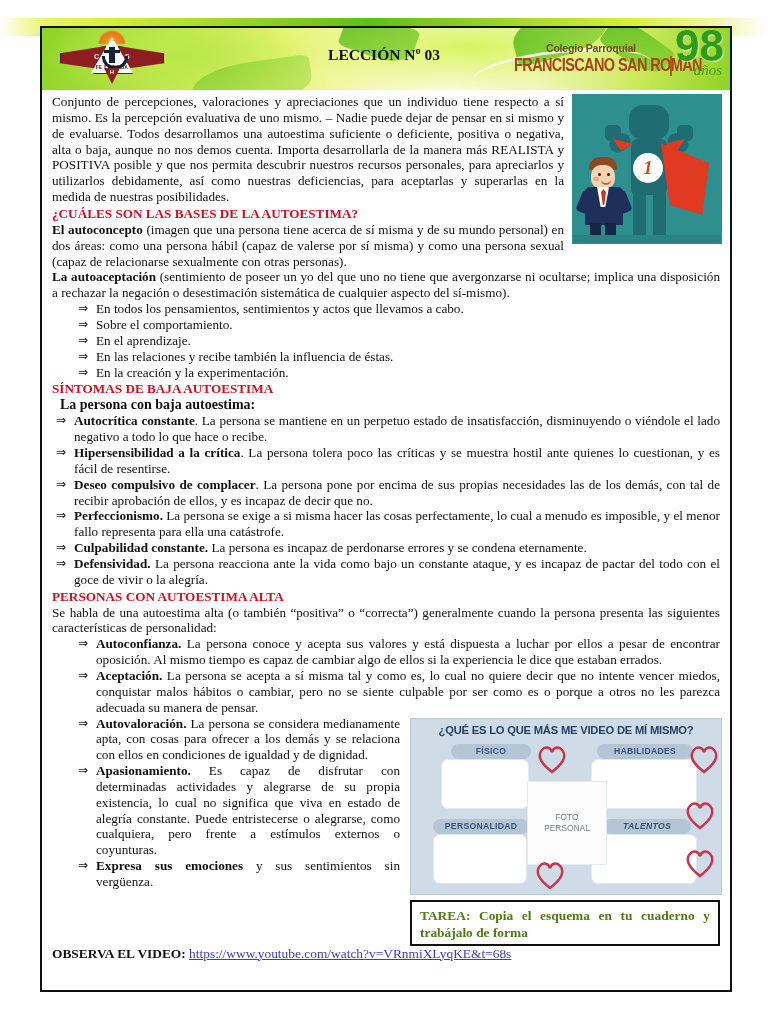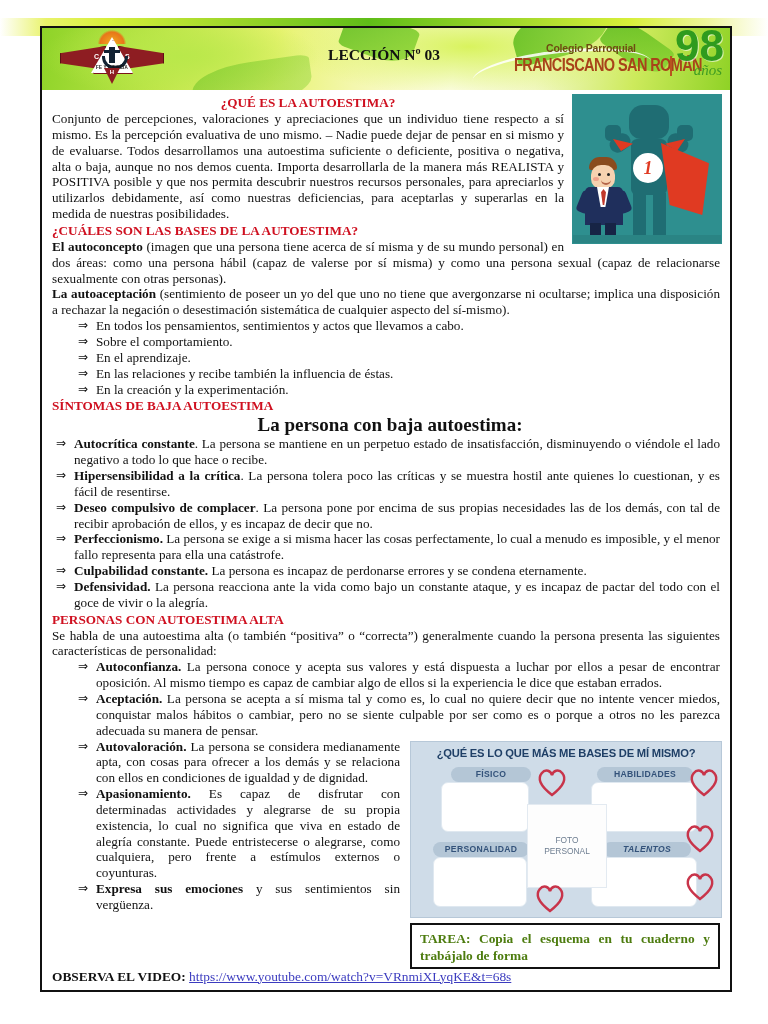--- a/index.html
+++ b/index.html
@@ -204,23 +204,22 @@
     text-align:justify;color:#111;font-family:"Liberation Serif",serif;margin:0;
   }
   ul.arrow li .ar{
     position:absolute;left:4px;top:0;font-size:12px;color:#111;
     font-family:"DejaVu Sans",sans-serif;
   }
   ul.arrow.indent li{padding-left:44px;}
   ul.arrow.indent li .ar{left:26px;}
   ul.arrow li b{font-weight:bold;}
   .subbold{
-    font-size:19px;font-weight:bold;color:#111;margin:0 0 0 8px;
+    font-size:14px;font-weight:bold;color:#111;margin:0 0 0 8px;
     font-family:"Liberation Serif",serif;
-    text-align:center;
   }
 
   
   .diagwrap{float:right;width:310px;margin:2px 0 0 10px;}
   .diagram{
     width:310px;height:175px;background:#cfdce8;position:relative;overflow:hidden;
     border:1px solid #b7c8d8;
   }
   .diagram .dtitle{
     position:absolute;left:0;top:5px;width:310px;text-align:center;
@@ -340,21 +339,20 @@
             <div class="m-suit"></div>
             <div class="m-shirt"></div>
             <div class="m-tie"></div>
             <div class="m-legL"></div>
               <div class="m-legR"></div>
           </div>
           <div class="ground"></div>
         </div>
       </div>
 
-      <div class="h-red center">¿QUÉ ES LA AUTOESTIMA?</div>
       <p class="just">Conjunto de percepciones, valoraciones y apreciaciones que un individuo tiene respecto a sí mismo. Es la percepción evaluativa de uno mismo. – Nadie puede dejar de pensar en si mismo y de evaluarse. Todos desarrollamos una autoestima suficiente o deficiente, positiva o negativa, alta o baja, aunque no nos demos cuenta.  Importa desarrollarla de la manera más REALISTA y POSITIVA posible y que nos permita descubrir nuestros recursos personales, para apreciarlos y utilizarlos debidamente, así como nuestras deficiencias, para aceptarlas y superarlas en la medida de nuestras posibilidades.</p>
 
       <div class="h-red">¿CUÁLES SON LAS BASES DE LA AUTOESTIMA?</div>
       <p class="just"><b>El autoconcepto</b><span> (imagen que una persona tiene acerca de sí misma y de su mundo personal) en dos áreas: como una persona hábil (capaz de valerse por sí misma) y como una persona sexual (capaz de relacionarse sexualmente con otras personas).</span></p>
       <p class="just"><b>La autoaceptación</b><span> (sentimiento de poseer un yo del que uno no tiene que avergonzarse ni ocultarse; implica una disposición a rechazar la negación o desestimación sistemática de cualquier aspecto del sí-mismo).</span></p>
 
       <ul class="arrow indent">
         <li><span class="ar">⇒</span><span>En todos los pensamientos, sentimientos y actos que llevamos a cabo.</span></li>
         <li><span class="ar">⇒</span><span>Sobre el comportamiento.</span></li>
         <li><span class="ar">⇒</span><span>En el aprendizaje.</span></li>
@@ -375,21 +373,21 @@
 
       <div class="h-red">PERSONAS CON AUTOESTIMA ALTA</div>
       <p class="just">Se habla de una autoestima alta (o también “positiva” o “correcta”) generalmente cuando la persona presenta las siguientes características de personalidad:</p>
       <ul class="arrow indent">
         <li><span class="ar">⇒</span><b>Autoconfianza.</b><span> La persona conoce y acepta sus valores y está dispuesta a luchar por ellos a pesar de encontrar oposición. Al mismo tiempo es capaz de cambiar algo de ellos si la experiencia le dice que estaban errados.</span></li>
         <li><span class="ar">⇒</span><b>Aceptación.</b><span> La persona se acepta a sí misma tal y como es, lo cual no quiere decir que no intente vencer miedos, conquistar malos hábitos o cambiar, pero no se siente culpable por ser como es o porque a otros no les parezca adecuada su manera de pensar.</span></li>
       </ul>
 
       <div class="diagwrap">
         <div class="diagram">
-          <div class="dtitle">¿QUÉ ES LO QUE MÁS ME BASES DE MÍ MISMO?</div>
+          <div class="dtitle">¿QUÉ ES LO QUE MÁS ME VIDEO DE MÍ MISMO?</div>
 
           <div class="pill" style="left:40px;top:25px;width:80px;">FÍSICO</div>
           <div class="box" style="left:30px;top:40px;width:86px;height:48px;"></div>
 
           <div class="pill" style="left:186px;top:25px;width:96px;">HABILIDADES</div>
           <div class="box" style="left:180px;top:40px;width:104px;height:48px;"></div>
 
           <div class="pill" style="left:22px;top:100px;width:96px;">PERSONALIDAD</div>
           <div class="box" style="left:22px;top:115px;width:92px;height:48px;"></div>
 

